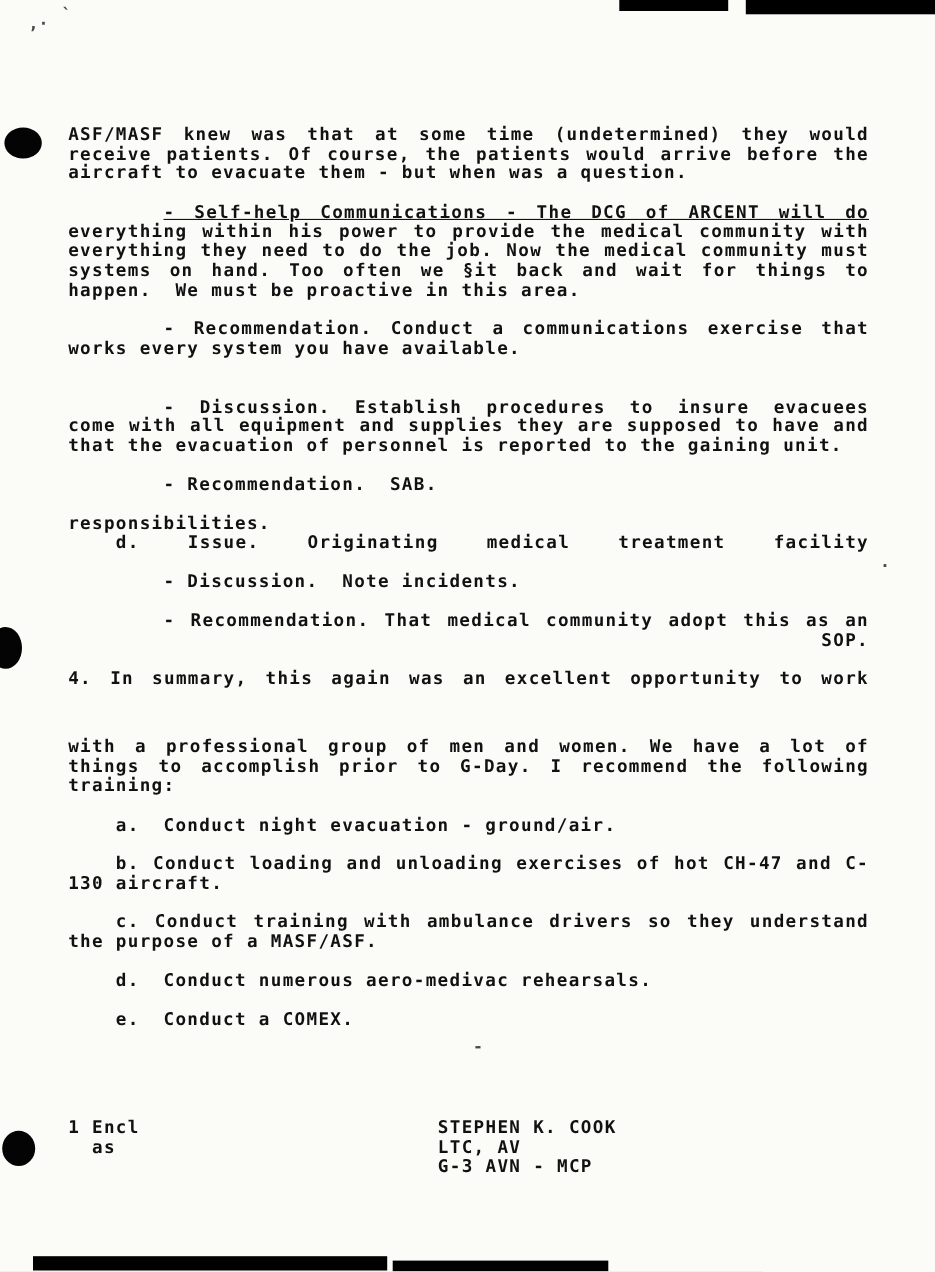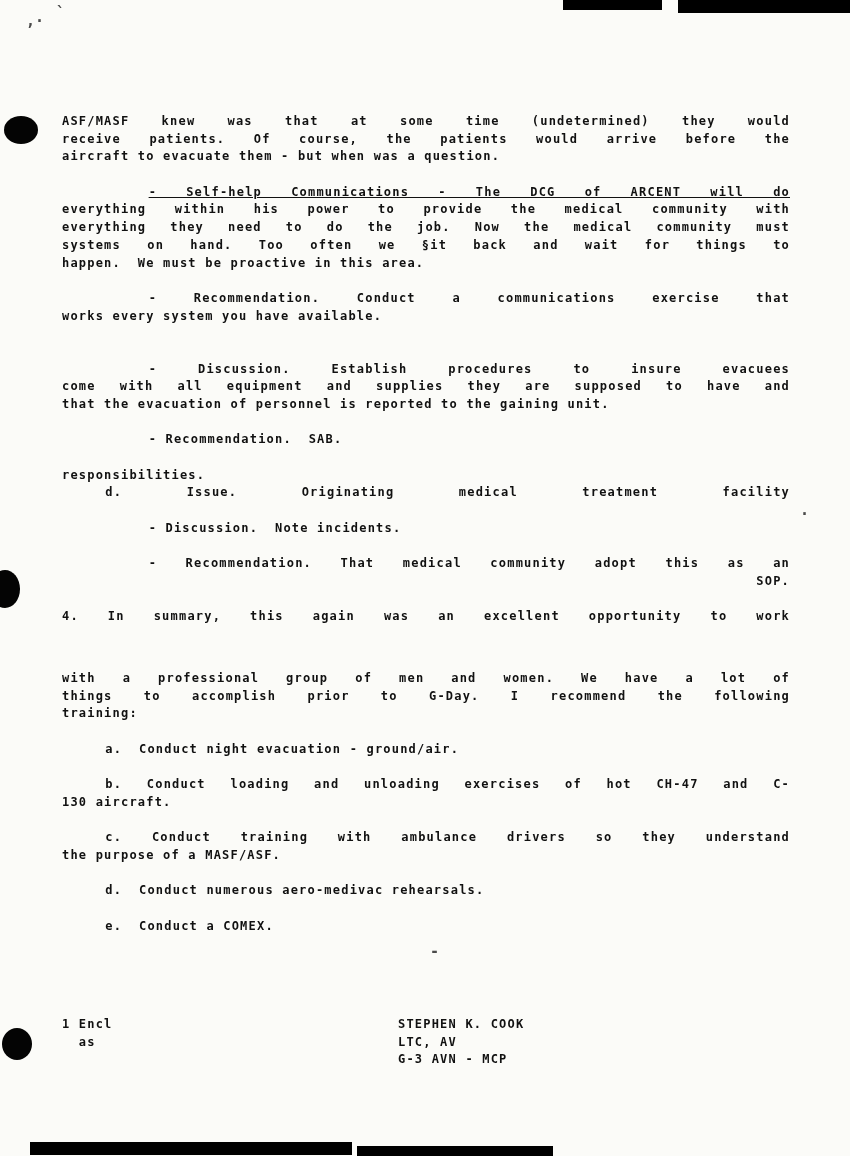--- a/index.html
+++ b/index.html
@@ -8,37 +8,37 @@
     width:850px;height:1156px;
     margin:0 auto;
     background:var(--paper,#fbfbf8);
     overflow:hidden;
     font-family:"DejaVu Sans Mono",monospace;
   }
   .doc{
     position:absolute;left:62px;top:113px;width:728px;
     font-family:"DejaVu Sans Mono",monospace;
     font-weight:bold;
-    font-size:12px;line-height:17.7px;
+    font-size:16px;line-height:17.7px;
     letter-spacing:1.2px;
     color:var(--ink,#101010);
   }
   .ln{height:17.7px;white-space:pre;}
   .ln.just{white-space:normal;text-align:justify;text-align-last:justify;}
   .bar{position:absolute;background:#000;}
   .hole{position:absolute;background:#040404;border-radius:50%;}
   .speck{
     position:absolute;color:#4a4a4a;
     font:bold 15px/15px "DejaVu Sans Mono",monospace;
   }
   .footer-col{
     position:absolute;
     font-family:"DejaVu Sans Mono",monospace;
     font-weight:bold;
-    font-size:12px;line-height:17.7px;
+    font-size:16px;line-height:17.7px;
     letter-spacing:1.2px;
     white-space:pre;
     color:var(--ink,#101010);
   }
 </style>
 </head>
 <body>
 
 <div class="page">
   <div class="doc">

